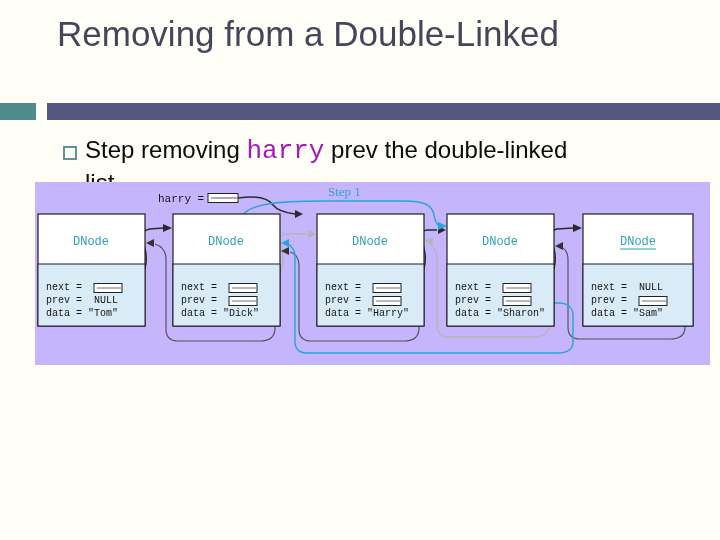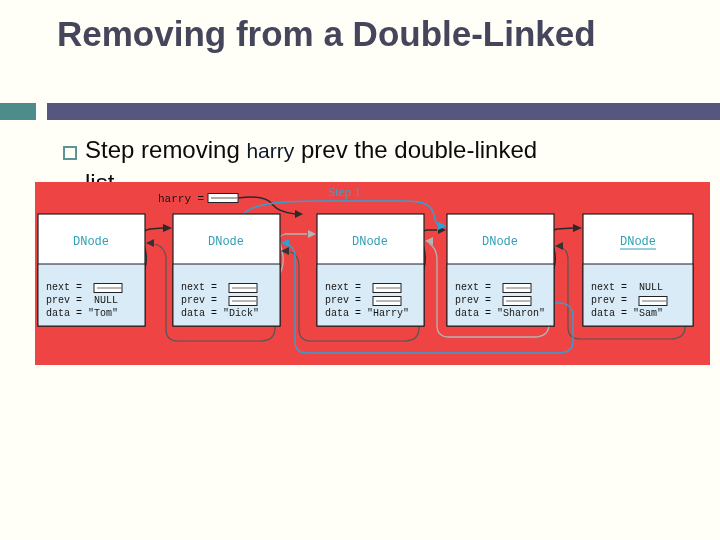--- a/index.html
+++ b/index.html
@@ -1,27 +1,27 @@
 <!DOCTYPE html>
 <html><head>
 <meta charset="utf-8">
 <style>
   html,body{margin:0;padding:0;}
   body{width:720px;height:540px;background:#fffef7;position:relative;overflow:hidden;
        font-family:"Liberation Sans",sans-serif;}
   .slide{position:absolute;inset:0;}
   .title{position:absolute;left:57px;top:12px;width:650px;
-         font-size:35px;line-height:43px;font-weight:bold;color:#45455c;letter-spacing:0px;}
+         font-size:35px;line-height:43px;font-weight:normal;color:#45455c;letter-spacing:0px;}
   .bar-teal{position:absolute;left:0;top:103px;width:36px;height:17px;background:#4e8c8b;}
   .bar-purple{position:absolute;left:47px;top:103px;width:673px;height:17px;background:#56567f;}
   .bullet-row{position:absolute;left:63px;top:134px;width:640px;}
   .bullet-sq{position:absolute;left:0;top:12px;width:10px;height:10px;border:2px solid #5d9494;background:transparent;}
   .bullet-text{position:absolute;left:22px;top:0;width:610px;font-size:24px;line-height:32px;color:#0b0b0b;}
-  .code{font-family:Liberation Sans, sans-serif;font-size:21px;color:#0f172a;}
-  .diagram{position:absolute;left:35px;top:182px;width:675px;height:183px;background:#ef4444;}
+  .code{font-family:Liberation Mono, monospace;font-size:26px;color:#a21caf;}
+  .diagram{position:absolute;left:35px;top:182px;width:675px;height:183px;background:#c4b5fd;}
   svg text{font-family:"Liberation Mono",monospace;fill:#141414;}
   text.dn{font-size:12px;fill:#2f9fb5;text-anchor:middle;}
   text.fl{font-size:10px;}
   text.hv{font-size:11px;}
   text.step{font-family:"Liberation Serif",serif;font-size:13px;fill:#35a3c9;}
 </style>
 </head>
 <body>
 
 <div class="slide">

